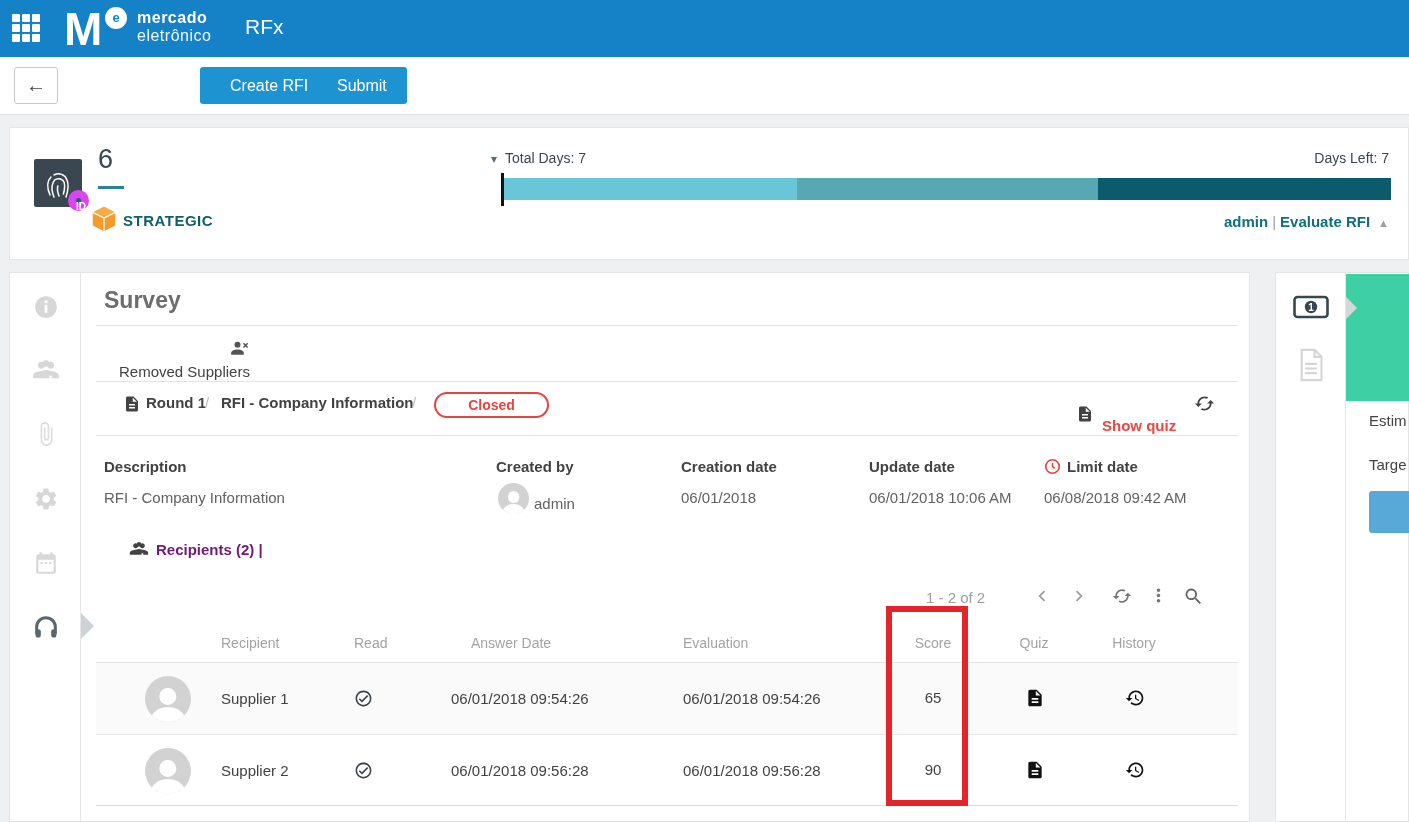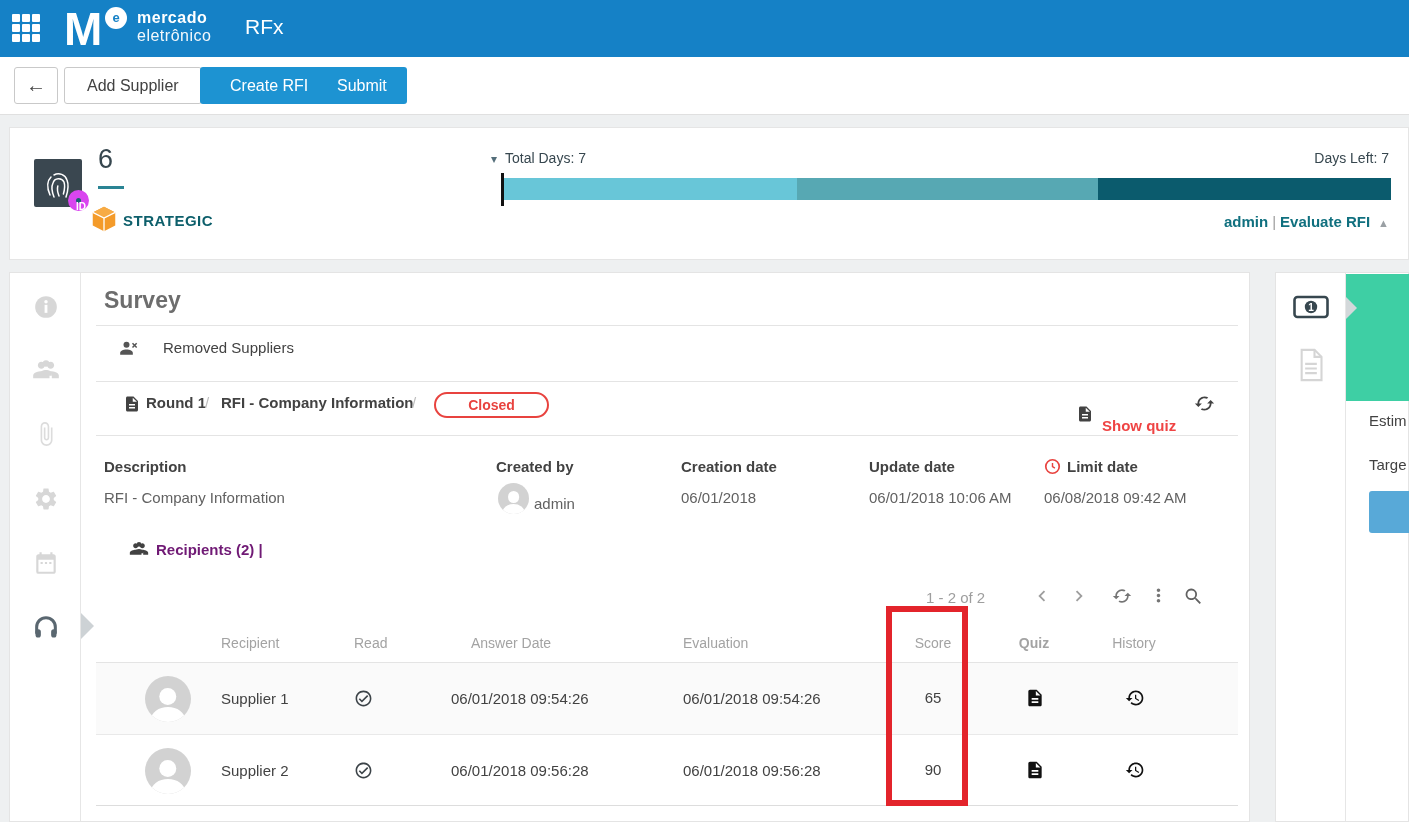--- a/index.html
+++ b/index.html
@@ -52,21 +52,21 @@
   
   .mainwrap { position:absolute; left:9px; top:272px; width:1241px; height:550px; background:#fff; border:1px solid #e4e4e4; }
   .rail { position:absolute; left:0; top:0; width:71px; height:100%; border-right:1px solid #e6e6e6; }
   .rail-item { position:absolute; left:0; width:71px; height:44px; display:flex; align-items:center; justify-content:center; cursor:pointer; }
   .rail-pointer { position:absolute; left:71px; top:340px; width:0; height:0;
     border-top:13px solid transparent; border-bottom:13px solid transparent; border-left:13px solid #cdd2d5; }
 
   .content { position:absolute; left:71px; top:0; width:1170px; height:100%; }
   .survey-title { position:absolute; left:23px; top:14px; font-size:23px; color:#6d6d6d; }
   .div-line { position:absolute; left:15px; width:1142px; height:0; border-top:1px solid #e4e4e4; }
-  .removed { position:absolute; left:38px; top:66px; display:flex; align-items:flex-start; gap:24px; cursor:pointer; }
+  .removed { position:absolute; left:38px; top:66px; display:flex; align-items:flex-end; gap:4px; cursor:pointer;flex-direction:column; }
   .removed .lbl { font-size:15px; font-weight:500; color:#424242; }
 
   .round-row { position:absolute; left:0; top:118px; width:1170px; height:32px; }
   .round-row .txt { font-size:15px; font-weight:700; color:#424242; }
   .round-row .slash { font-size:15px; color:#bdbdbd; }
   .pill-closed { position:absolute; left:353px; top:1px; width:115px; height:26px; border:2px solid #e8433f; border-radius:14px;
     color:#e8433f; font-size:14px; font-weight:700; text-align:center; line-height:22px; }
   .showquiz { position:absolute; left:995px; top:3px; display:flex; align-items:center; gap:8px; cursor:pointer; }
   .showquiz .lbl { font-size:15px; font-weight:700; color:#ef4444;margin-top:23px; }
 
@@ -127,21 +127,20 @@
       <div class="l1">mercado</div>
       <div class="l2">eletrônico</div>
     </div>
     <div class="app-title">RFx</div>
   </header>
 
   <div class="toolbar">
     <button class="btn ghost" style="left:14px; width:44px;">
       <span style="font-size:20px;">←</span>
     </button>
-    <button class="btn ghost" style="left:64px; padding:0 22px;">Add Supplier</button>
     <button class="btn blue" style="left:200px; padding:0 30px;">Create RFI</button>
     <button class="btn blue" style="left:317px; padding:0 20px;">Submit</button>
   </div>
 
   <section class="summary">
     <div class="fp">
       <svg viewBox="0 0 48 48" width="48" height="48" fill="none" stroke="#fff" stroke-width="1.5" stroke-linecap="round">
         <path d="M16 36c-3-7-3-14 1-18"></path>
         <path d="M32 38c2-6 3-12 1-17a9 9 0 0 0-13-5"></path>
         <path d="M20 38c-2-5-3-10-1-14a6 6 0 0 1 11-1c1 3 .8 7-.6 12"></path>
@@ -307,21 +306,21 @@
         <svg viewBox="0 0 24 24" width="21" height="21" fill="#616161">
           <path d="M15.5 14h-.79l-.28-.27a6.5 6.5 0 1 0-.7.7l.27.28v.79l5 4.99L20.49 19l-4.99-5zm-6 0A4.5 4.5 0 1 1 14 9.5 4.5 4.5 0 0 1 9.5 14z"></path>
         </svg>
       </span>
 
       <div class="th" style="left:140px;">Recipient</div>
       <div class="th" style="left:273px;">Read</div>
       <div class="th" style="left:370px;margin-left:20px;">Answer Date</div>
       <div class="th" style="left:602px;">Evaluation</div>
       <div class="th" style="left:807px; width:90px; text-align:center;">Score</div>
-      <div class="th" style="left:908px; width:90px; text-align:center;font-weight:bold;">Quiz</div>
+      <div class="th" style="left:908px; width:90px; text-align:center;">Quiz</div>
       <div class="th" style="left:1008px; width:90px; text-align:center;">History</div>
       <div class="div-line" style="top:389px;"></div>
 
       <div class="row rowline" style="top:390px; background:#fafafa;">
         <div class="avatar abs" style="left:49px; top:13px; width:46px; height:46px;"></div>
         <div class="cell" style="left:125px; top:27px;">Supplier 1</div>
         <span class="abs" style="left:258px; top:26px;">
           <svg viewBox="0 0 24 24" width="19" height="19" fill="#3c4348">
             <path d="M12 2C6.48 2 2 6.48 2 12s4.48 10 10 10 10-4.48 10-10S17.52 2 12 2zm0 18c-4.41 0-8-3.59-8-8s3.59-8 8-8 8 3.59 8 8-3.59 8-8 8zm4.59-12.42L10 14.17l-2.59-2.58L6 13l4 4 8-8z"></path>
           </svg>

